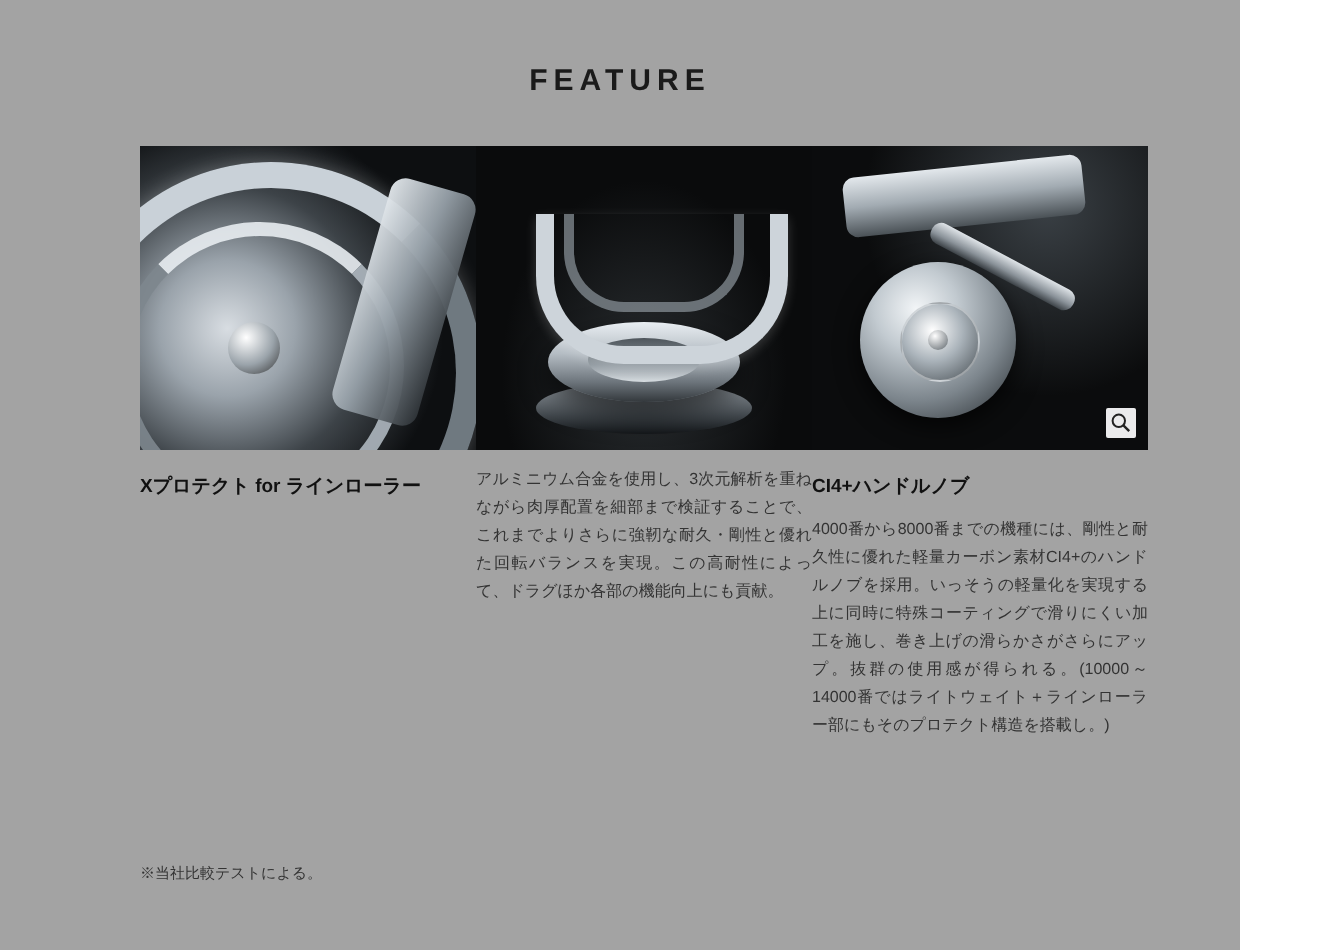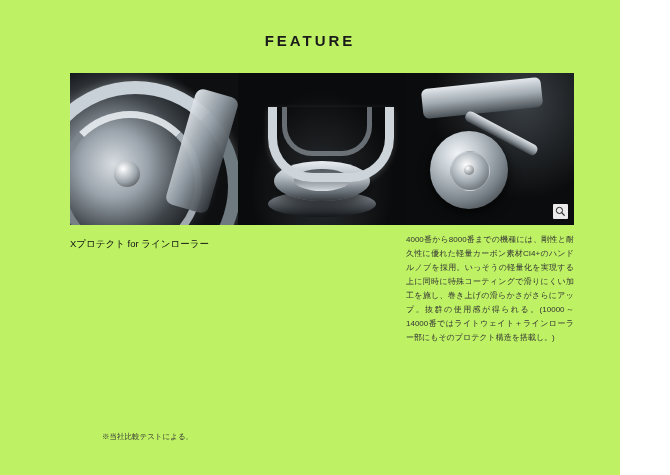--- a/index.html
+++ b/index.html
@@ -11,21 +11,21 @@
     width: 670px;
     height: 475px;
     font-family: "Liberation Sans", sans-serif;
     color: #222222;
     overflow: hidden;
   }
   .page {
     position: relative;
     width: 620px;
     height: 475px;
-    background: #bef264;
+    background: #a3a3a3;
   }
   .header {
     text-align: center;
     padding-top: 32px;
   }
   .header .title {
     font-size: 15px;
     letter-spacing: 3px;
     font-weight: bold;
     color: #1a1a1a;
@@ -47,39 +47,38 @@
   }
   .thumb {
     width: 168px;
     height: 152px;
     background: #000000;
     position: relative;
     overflow: hidden;
   }
   .card-title {
     font-size: 9.5px;
-    font-weight: normal;
+    font-weight: bold;
     color: #111111;
     margin-top: 12px;
     line-height: 1.4;
   }
   .card-body {
     font-size: 8px;
     line-height: 1.75;
     color: #333333;
     margin-top: 8px;
     text-align: justify;
   }
   .footnote {
     position: absolute;
     left: 70px;
     top: 432px;
     font-size: 7.5px;
     color: #333333;
-    margin-left: 32px;
   }
   .zoom-badge {
     position: absolute;
     right: 6px;
     bottom: 6px;
     width: 15px;
     height: 15px;
     background: rgba(255,255,255,0.92);
     border-radius: 1px;
     display: flex;
@@ -260,39 +259,41 @@
       <div class="thumb">
         <div class="art">
           <div class="c2-bg"></div>
           <div class="c2-base"></div>
           <div class="c2-spool"></div>
           <div class="c2-spool-in"></div>
           <div class="c2-u"></div>
           <div class="c2-u2"></div>
         </div>
       </div>
+      <div class="card-body">アルミニウム合金を使用し、3次元解析を重ねながら肉厚配置を細部まで検証することで、これまでよりさらに強靭な耐久・剛性と優れた回転バランスを実現。この高耐性によって、ドラグほか各部の機能向上にも貢献。</div>
     </div>
 
     <div class="card">
       <div class="thumb">
         <div class="art">
           <div class="c3-bg"></div>
           <div class="c3-arm"></div>
           <div class="c3-shaft"></div>
           <div class="c3-knob"></div>
           <div class="c3-knob-in"></div>
           <div class="c3-dot"></div>
         </div>
         <div class="zoom-badge">
           <svg width="11" height="11" viewBox="0 0 11 11" aria-hidden="true">
             <circle cx="4.4" cy="4.4" r="3.1" fill="none" stroke="#222" stroke-width="1"></circle>
             <line x1="6.7" y1="6.7" x2="9.6" y2="9.6" stroke="#222" stroke-width="1.2"></line>
           </svg>
         </div>
       </div>
+      <div class="card-title">CI4+ハンドルノブ</div>
       <div class="card-body">4000番から8000番までの機種には、剛性と耐久性に優れた軽量カーボン素材CI4+のハンドルノブを採用。いっそうの軽量化を実現する上に同時に特殊コーティングで滑りにくい加工を施し、巻き上げの滑らかさがさらにアップ。抜群の使用感が得られる。(10000～14000番ではライトウェイト＋ラインローラー部にもそのプロテクト構造を搭載し。)</div>
     </div>
 
   </div>
 
   <div class="footnote">※当社比較テストによる。</div>
 
 </div>
 
 </body></html>

